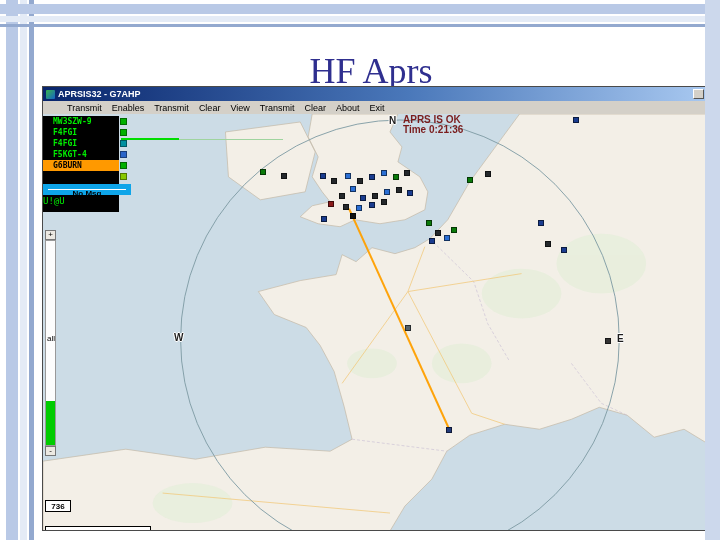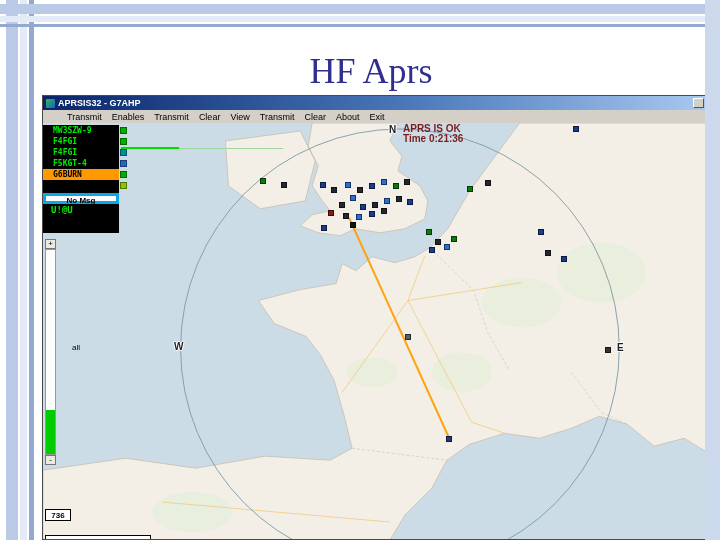--- a/index.html
+++ b/index.html
@@ -18,21 +18,21 @@
   .f-top2{left:0;top:16px;right:0;height:6px;background:#e4ebf6;}
   .f-top3{left:0;top:24px;right:0;height:3px;background:#93a9cf;}
   .f-right{right:0;top:0;width:15px;height:540px;background:#ccd8ec;z-index:40;}
   
   .slide-title{
     left:40px;top:50px;right:18px;text-align:center;
     font-family:"Liberation Serif",serif;font-size:36px;color:#2f2f8f;
   }
   
   .app{
-    left:42px;top:95px;width:666px;height:445px;background:#fef9c3;
+    left:42px;top:86px;width:666px;height:445px;background:#fef9c3;
     border:1px solid #4a4a4a;box-sizing:border-box;overflow:hidden;z-index:10;
   }
   .titlebar{
     position:absolute;left:0;top:0;right:0;height:14px;
     background:linear-gradient(to right,#08246b,#4a78ba 55%,#a8c8f0);
     display:flex;align-items:center;gap:3px;padding:0 3px;
   }
   .appicon{width:9px;height:9px;background:linear-gradient(135deg,#39b54a,#1464c8);border-radius:1px;flex:0 0 auto;}
   .apptitle{color:#fff;font-size:9px;font-weight:bold;white-space:nowrap;}
   .winbtn{margin-left:auto;width:11px;height:10px;background:#d4d0c8;border:1px solid #fff;border-right-color:#555;border-bottom-color:#555;box-sizing:border-box;}
@@ -50,32 +50,32 @@
   .status{position:absolute;left:360px;top:1px;color:var(--statusred);font-size:10px;font-weight:bold;line-height:10px;white-space:nowrap;}
   .gline1{position:absolute;left:78px;top:24px;width:58px;height:2px;background:#00dd00;}
   .gline2{position:absolute;left:136px;top:25px;width:104px;height:1px;background:#9fd49f;}
   .mk{position:absolute;width:6px;height:6px;border:1px solid rgba(0,0,0,.55);box-sizing:border-box;}
   
   .panel{position:absolute;left:0;top:29px;width:76px;height:68px;background:#000;overflow:hidden;}
   .strow{font-family:"DejaVu Sans Mono",monospace;font-size:8px;font-weight:bold;color:var(--stgreen);
     line-height:11px;height:11px;padding-left:10px;white-space:nowrap;}
   .strow.hl{background:var(--hl);color:#000;}
   .pic{position:absolute;width:7px;height:7px;border:1px solid rgba(0,0,0,.4);box-sizing:border-box;}
-  .nomsg{position:absolute;left:0;top:97px;width:76px;height:11px;background:#fff;border:3px solid #0ea5e9;
+  .nomsg{position:absolute;left:0;top:97px;width:88px;height:11px;background:#fff;border:5px solid #0ea5e9;
     box-sizing:border-box;font-size:8px;font-weight:bold;text-align:center;line-height:9px;color:#000;}
-  .lcd{position:absolute;left:0;top:108px;width:76px;height:29px;background:#000;color:var(--stgreen);
-    font-family:"DejaVu Sans Mono",monospace;font-size:9px;font-weight:bold;line-height:13px;padding-left:8px;box-sizing:border-box;}
+  .lcd{position:absolute;left:0;top:108px;width:76px;height:17px;background:#000;color:var(--stgreen);
+    font-family:"DejaVu Sans Mono",monospace;font-size:9px;font-weight:normal;line-height:13px;box-sizing:border-box;}
   
   .zoombar{position:absolute;left:2px;top:143px;width:11px;height:226px;}
   .zbtn{position:absolute;left:0;width:11px;height:10px;background:#ece9e2;border:1px solid #777;
     box-sizing:border-box;font-size:8px;line-height:8px;text-align:center;color:#000;}
   .zplus{top:0;} .zminus{bottom:0;}
   .ztrack{position:absolute;left:0;top:10px;bottom:10px;width:11px;background:#fdfdfd;border:1px solid #999;box-sizing:border-box;}
   .zfill{position:absolute;left:0;right:0;bottom:0;height:44px;background:#00cc00;}
-  .all-label{position:absolute;left:4px;top:247px;font-size:8px;color:#000;padding-left:25px;}
+  .all-label{position:absolute;left:4px;top:247px;font-size:8px;color:#000;}
   
   .bbox{position:absolute;left:2px;background:#fff;border:1px solid #000;box-sizing:border-box;
     font-weight:bold;color:#000;text-align:center;overflow:hidden;white-space:nowrap;}
   .b604{top:413px;width:26px;height:12px;font-size:8px;line-height:11px;}
   .bgrid{top:426px;width:48px;height:12px;font-size:9px;line-height:11px;margin-top:20px;}
   .bticker{top:439px;width:106px;height:12px;font-size:8px;line-height:11px;text-align:left;padding-left:2px;}
 </style>
 </head>
 <body style="--sea: #ccdce6; --land: #f3efe7; --hl: #ff9900; --stgreen: #00ee00; --statusred: #7a1c1c; --track: #ffa000; --circle: #7d9aa3;">
 

